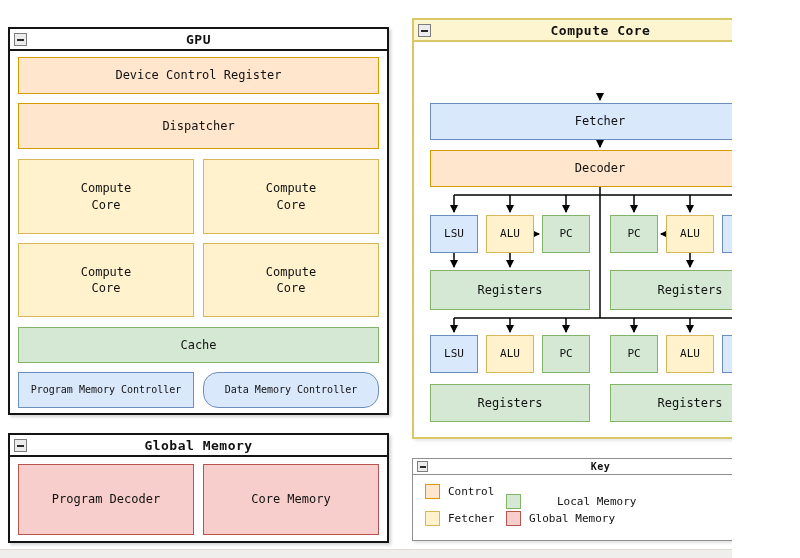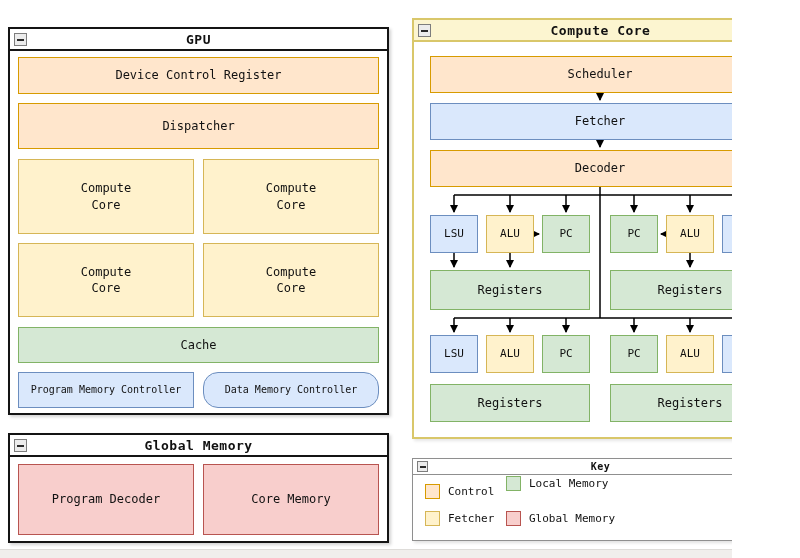--- a/index.html
+++ b/index.html
@@ -150,23 +150,20 @@
           <line x1="40" y1="276" x2="332" y2="276"></line>
           <line x1="40" y1="276" x2="40" y2="290" marker-end="url(#ah)"></line>
           <line x1="96" y1="276" x2="96" y2="290" marker-end="url(#ah)"></line>
           <line x1="152" y1="276" x2="152" y2="290" marker-end="url(#ah)"></line>
           <line x1="220" y1="276" x2="220" y2="290" marker-end="url(#ah)"></line>
           <line x1="276" y1="276" x2="276" y2="290" marker-end="url(#ah)"></line>
           <line x1="332" y1="276" x2="332" y2="290" marker-end="url(#ah)"></line>
         </g>
       </svg>
 
-      <div class="node c-control node-12" style="left:16px; top:14px; width:340px; height:37px;">
-        <span>Scheduler</span>
-      </div>
       <div class="node c-gma node-12" style="left:16px; top:61px; width:340px; height:37px;">
         <span>Fetcher</span>
       </div>
       <div class="node c-control node-12" style="left:16px; top:108px; width:340px; height:37px;">
         <span>Decoder</span>
       </div>
 
       <div class="node c-gma" style="left:16px; top:173px; width:48px; height:38px;">
         <span>LSU</span>
       </div>
@@ -226,21 +223,21 @@
       <div class="min-btn">
           <div class="min-bar"></div>
         </div>
       <span class="title-text">Key</span>
     </div>
     <div class="win-body">
       <div class="legend-item" style="left:12px; top:8px;">
         <span class="legend-swatch c-control"></span>
         <span class="legend-label">Control</span>
       </div>
-      <div class="legend-item" style="left:93px; top:0;">
+      <div class="legend-item" style="left:93px; top:18px;gap:28px;">
         <span class="legend-swatch c-localmem"></span>
         <span class="legend-label">Local Memory</span>
       </div>
       <div class="legend-item" style="left:12px; top:35px;">
         <span class="legend-swatch c-compute"></span>
         <span class="legend-label">Fetcher</span>
       </div>
       <div class="legend-item" style="left:93px; top:35px;">
         <span class="legend-swatch c-globalmem"></span>
         <span class="legend-label">Global Memory</span>

